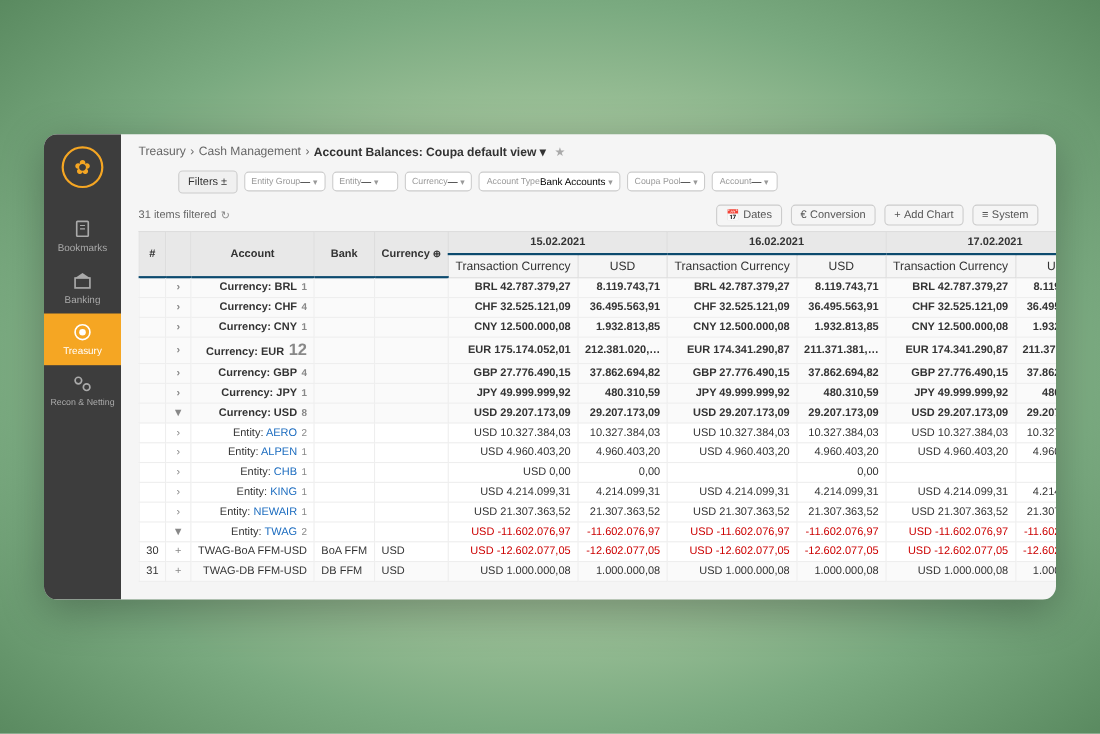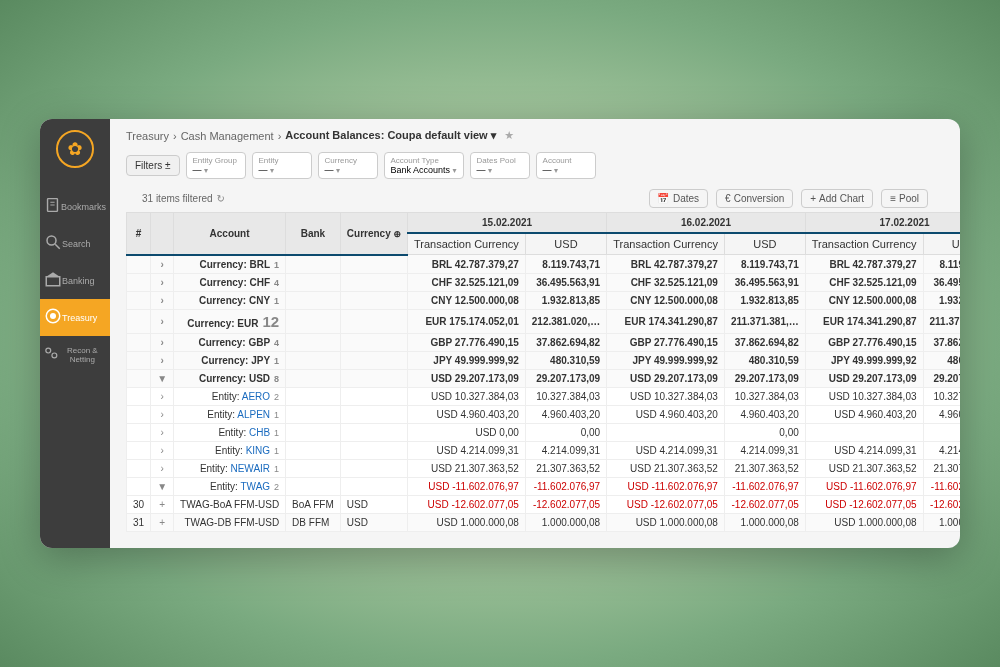--- a/index.html
+++ b/index.html
@@ -24,21 +24,21 @@
       width: 70px;
       background: #3d3d3d;
       display: flex;
       flex-direction: column;
       align-items: center;
       padding-top: 10px;
       flex-shrink: 0;
     }
     .sidebar-item {
       display: flex;
-      flex-direction: row;
+      flex-direction: column;
       align-items: center;
       color: #aaa;
       font-size: 9px;
       padding: 8px 4px;
       width: 100%;
       cursor: pointer;
       text-align: center;
     }
     .sidebar-item:hover, .sidebar-item.active {
       background: #f5a623;
@@ -71,35 +71,36 @@
       background: #fff;
       border: 1px solid #ccc;
       border-radius: 4px;
       padding: 4px 8px;
       font-size: 10px;
       cursor: pointer;
       color: #333;
       display: flex;
       align-items: flex-end;
       gap: 3px;
+      margin-left: 36px;
     }
     .filter-btn.active { background: #f0f0f0; }
     .filter-group {
       background: #fff;
       border: 1px solid #ccc;
       border-radius: 4px;
       padding: 3px 6px;
       font-size: 9px;
       display: flex;
-      flex-direction: column;
+      flex-direction: row;
       min-width: 60px;
     }
     .filter-group .label { color: #999; font-size: 8px; }
     .status-bar {
-      padding: 4px 32px;
+      padding: 4px 16px;
       display: flex;
       align-items: center;
       justify-content: space-between;
     }
     .status-left {
       font-size: 10px;
       color: #666;
       display: flex;
       align-items: center;
       gap: 4px;
@@ -183,27 +184,20 @@
     <div class="sidebar-item">
       <svg width="18" height="18" fill="#aaa" viewBox="0 0 24 24">
           <rect x="5" y="3" width="14" height="18" rx="1" ry="1" fill="none" stroke="#aaa" stroke-width="2"></rect>
           <line x1="9" y1="8" x2="15" y2="8" stroke="#aaa" stroke-width="1.5"></line>
           <line x1="9" y1="12" x2="15" y2="12" stroke="#aaa" stroke-width="1.5"></line>
         </svg>
       <span>Bookmarks</span>
     </div>
     <div class="sidebar-item">
       <svg width="18" height="18" viewBox="0 0 24 24">
-          <circle cx="10" cy="10" r="6" fill="none" stroke="#aaa" stroke-width="2"></circle>
-          <line x1="15" y1="15" x2="21" y2="21" stroke="#aaa" stroke-width="2"></line>
-        </svg>
-      <span>Search</span>
-    </div>
-    <div class="sidebar-item">
-      <svg width="18" height="18" viewBox="0 0 24 24">
           <rect x="3" y="9" width="18" height="12" fill="none" stroke="#aaa" stroke-width="2"></rect>
           <polygon points="12,3 3,9 21,9" fill="#aaa"></polygon>
         </svg>
       <span>Banking</span>
     </div>
     <div class="sidebar-item active">
       <svg width="18" height="18" viewBox="0 0 24 24">
           <circle cx="12" cy="12" r="9" fill="none" stroke="white" stroke-width="2"></circle>
           <circle cx="12" cy="12" r="4" fill="white"></circle>
         </svg>
@@ -243,21 +237,21 @@
       </div>
       <div class="filter-group">
         <span class="label">Currency</span>
         <span>— <span class="chevron">▾</span></span>
       </div>
       <div class="filter-group">
         <span class="label">Account Type</span>
         <span>Bank Accounts <span class="chevron">▾</span></span>
       </div>
       <div class="filter-group">
-        <span class="label">Dates Pool</span>
+        <span class="label">Coupa Pool</span>
         <span>— <span class="chevron">▾</span></span>
       </div>
       <div class="filter-group">
         <span class="label">Account</span>
         <span>— <span class="chevron">▾</span></span>
       </div>
     </div>
 
     <div class="status-bar">
       <div class="status-left">
@@ -272,21 +266,21 @@
         <button class="status-btn">
           <span>€</span>
           <span>Conversion</span>
         </button>
         <button class="status-btn">
           <span>+</span>
           <span>Add Chart</span>
         </button>
         <button class="status-btn">
           <span>≡</span>
-          <span>Pool</span>
+          <span>System</span>
         </button>
       </div>
     </div>
 
     <div class="table-container">
       <table>
         <thead>
           <tr class="date-header">
             <th rowspan="2">#</th>
             <th rowspan="2"></th>

